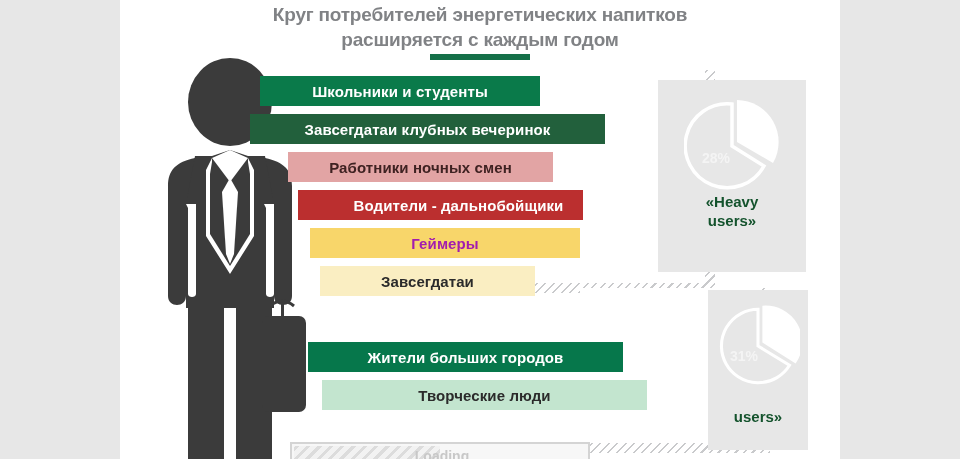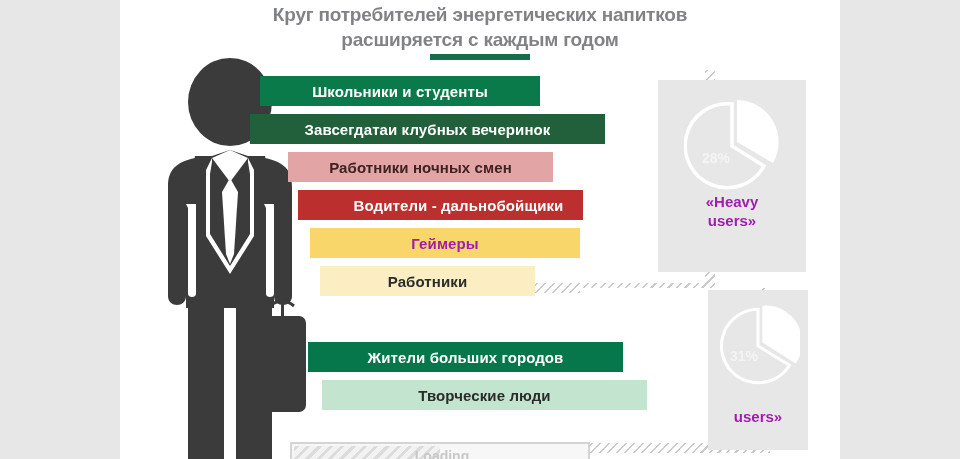--- a/index.html
+++ b/index.html
@@ -154,21 +154,21 @@
   .pie-wrap {
     position: absolute;
     left: 50%;
     transform: translateX(-50%);
   }
   .pie-caption {
     position: absolute;
     left: 0;
     width: 100%;
     text-align: center;
-    color: #a21caf;
+    color: #14532d;
     font-size: 15px;
     font-weight: bold;
     line-height: 19px;
   }
   .pie-pct {
     position: absolute;
     color: #f4f4f4;
     font-size: 14px;
     font-weight: bold;
   }
@@ -251,21 +251,21 @@
     <div class="bar" style="left: 168px; top: 152px; width: 265px; background: rgb(226, 164, 164);">
       <span class="bar-label" style="color: rgb(63, 34, 34);">Работники ночных смен</span>
     </div>
     <div class="bar" style="left: 178px; top: 190px; width: 285px; background: rgb(187, 47, 47);">
       <span class="bar-label" style="color: rgb(255, 255, 255); padding-left: 36px;">Водители - дальнобойщики</span>
     </div>
     <div class="bar" style="left: 190px; top: 228px; width: 270px; background: rgb(248, 214, 106);">
       <span class="bar-label" style="color: #a21caf; text-align: right;">Геймеры</span>
     </div>
     <div class="bar" style="left: 200px; top: 266px; width: 215px; background: rgb(250, 238, 194);">
-      <span class="bar-label" style="color: rgb(43, 43, 43);">Работники</span>
+      <span class="bar-label" style="color: rgb(43, 43, 43);">Завсегдатаи</span>
     </div>
     <div class="bar" style="left: 188px; top: 342px; width: 315px; background: rgb(6, 119, 75);">
       <span class="bar-label" style="color: rgb(255, 255, 255);">Жители больших городов</span>
     </div>
     <div class="bar" style="left: 202px; top: 380px; width: 325px; background: rgb(195, 229, 207);">
       <span class="bar-label" style="color: rgb(43, 43, 43);">Творческие люди</span>
     </div>
 
     <div id="loading">
       <div id="loading-fill" style="width: 146px;"></div>

